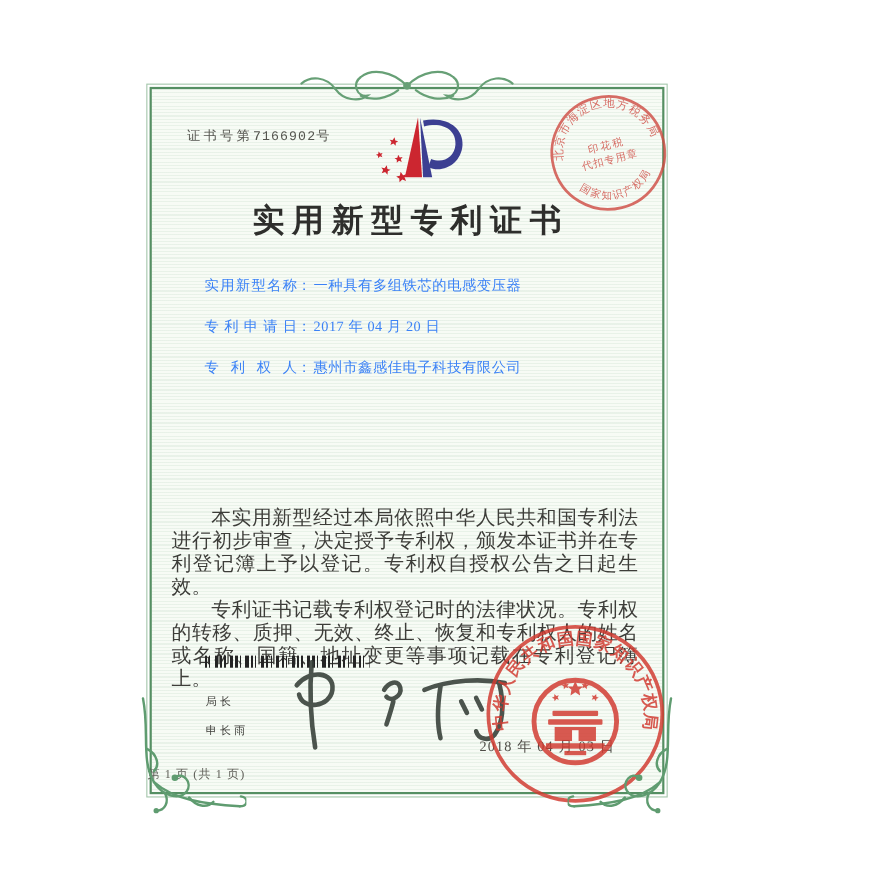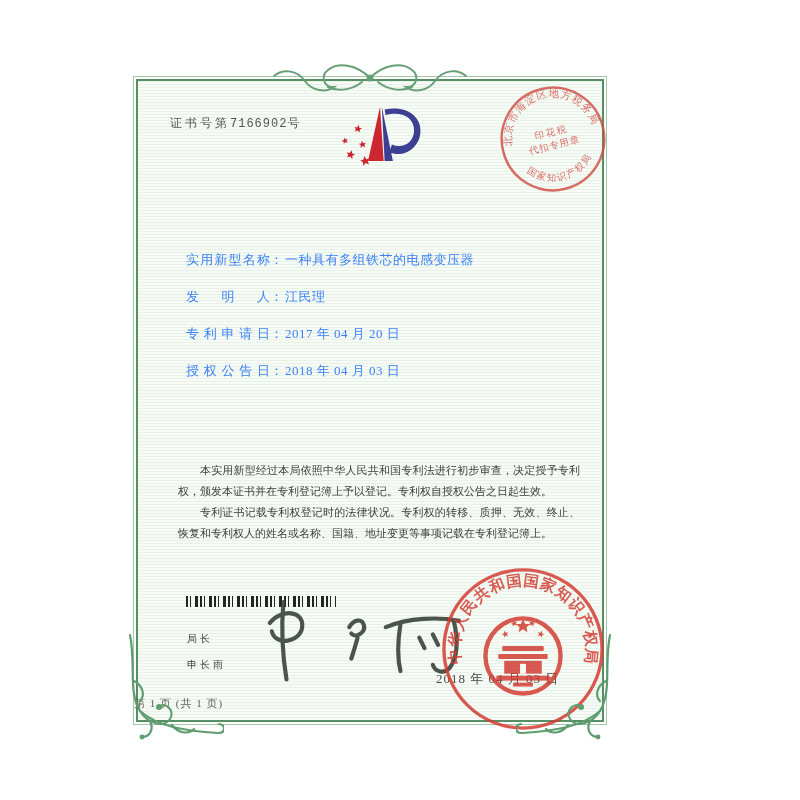--- a/index.html
+++ b/index.html
@@ -26,22 +26,22 @@
   .title{
     position:absolute;left:0;right:0;top:104px;text-align:center;
     font-size:29px;font-weight:600;color:#2e2e2c;letter-spacing:7px;text-indent:7px;
   }
   .tax-stamp{position:absolute;left:362px;top:5px;width:114px;height:114px;transform:rotate(-14deg);opacity:.8;}
   .fields{position:absolute;left:52px;right:30px;top:174px;font-size:13px;color:#3b82f6;}
   .field{height:22px;margin-bottom:15px;white-space:nowrap;}
   .field .lbl{display:inline-block;width:84px;text-align:justify;text-align-last:justify;vertical-align:bottom;}
   .field .val{margin-left:2px;letter-spacing:.5px;}
   .body-text{
-    position:absolute;left:44px;right:26px;top:383px;
-    font-size:11px;line-height:21px;text-align:justify;color:#3d3d39;
+    position:absolute;left:22px;right:26px;top:383px;
+    font-size:18px;line-height:21px;text-align:justify;color:#3d3d39;
   }
   .body-text p{margin:0;text-indent:2em;}
   .barcode{
     position:absolute;left:52px;top:519px;width:150px;height:11px;
     background:repeating-linear-gradient(90deg,
       #242424 0 2px, transparent 2px 4px,
       #242424 4px 5px, transparent 5px 9px,
       #242424 9px 12px, transparent 12px 14px);
   }
   .signer{position:absolute;left:53px;top:549px;font-size:10px;letter-spacing:3px;color:#3c3c38;line-height:26px;}
@@ -112,47 +112,45 @@
         <use href="#star" transform="translate(26,31) scale(0.45) rotate(10)"></use>
         <use href="#star" transform="translate(31,48) scale(0.42) rotate(-8)"></use>
         <use href="#star" transform="translate(18,59) scale(0.50) rotate(14)"></use>
         <use href="#star" transform="translate(34,66) scale(0.56) rotate(-12)"></use>
       </g>
       <polygon points="50,7 54,66 37,66" fill="#cc2630"></polygon>
       <polygon points="52,7 64,66 55,66" fill="#3c3f92"></polygon>
       <path d="M55,10 C79,5 95,18 94,34 C93,53 74,63 60,56 L63,48 C75,53 86,46 87,34 C88,19 74,11 56,16 Z" fill="#3c3f92"></path>
     </svg>
 
+    <div class="title">实用新型专利证书</div>
 
     <svg class="tax-stamp" viewBox="0 0 120 120">
       <circle cx="60" cy="60" r="54" fill="none" stroke="#cf4a42" stroke-width="2.6"></circle>
       <path id="taxArcTop" d="M 16.7,67.6 A 44,44 0 1 1 103.3,67.6" fill="none"></path>
       <path id="taxArcBottom" d="M 22,83 A 45,45 0 0 0 98,83" fill="none"></path>
       <text font-size="11" fill="#cf4a42" letter-spacing="1">
         <textPath href="#taxArcTop" startOffset="50%" text-anchor="middle">北京市海淀区地方税务局</textPath>
       </text>
       <text font-size="10" fill="#cf4a42" letter-spacing="1.5">
         <textPath href="#taxArcBottom" startOffset="50%" text-anchor="middle">国家知识产权局</textPath>
       </text>
       <text x="60" y="56" font-size="10" fill="#cf4a42" text-anchor="middle" letter-spacing="2">印花税</text>
       <text x="60" y="70" font-size="10" fill="#cf4a42" text-anchor="middle" letter-spacing="1">代扣专用章</text>
     </svg>
 
     <div class="fields">
       <div class="field">
         <span class="lbl">实用新型名称</span><span>：</span><span class="val">一种具有多组铁芯的电感变压器</span>
       </div>
       <div class="field">
-        <span class="lbl">发明人</span><span>：</span><span class="val">江民理</span>
-      </div>
-      <div class="field">
         <span class="lbl">专利申请日</span><span>：</span><span class="val">2017 年 04 月 20 日</span>
       </div>
       <div class="field">
-        <span class="lbl">授权公告日</span><span>：</span><span class="val">2018 年 04 月 03 日</span>
+        <span class="lbl">专利权人</span><span>：</span><span class="val">惠州市鑫感佳电子科技有限公司</span>
       </div>
     </div>
 
     <div class="body-text">
       <p>本实用新型经过本局依照中华人民共和国专利法进行初步审查，决定授予专利权，颁发本证书并在专利登记簿上予以登记。专利权自授权公告之日起生效。</p>
       <p>专利证书记载专利权登记时的法律状况。专利权的转移、质押、无效、终止、恢复和专利权人的姓名或名称、国籍、地址变更等事项记载在专利登记簿上。</p>
     </div>
 
     <div class="barcode"></div>
 

